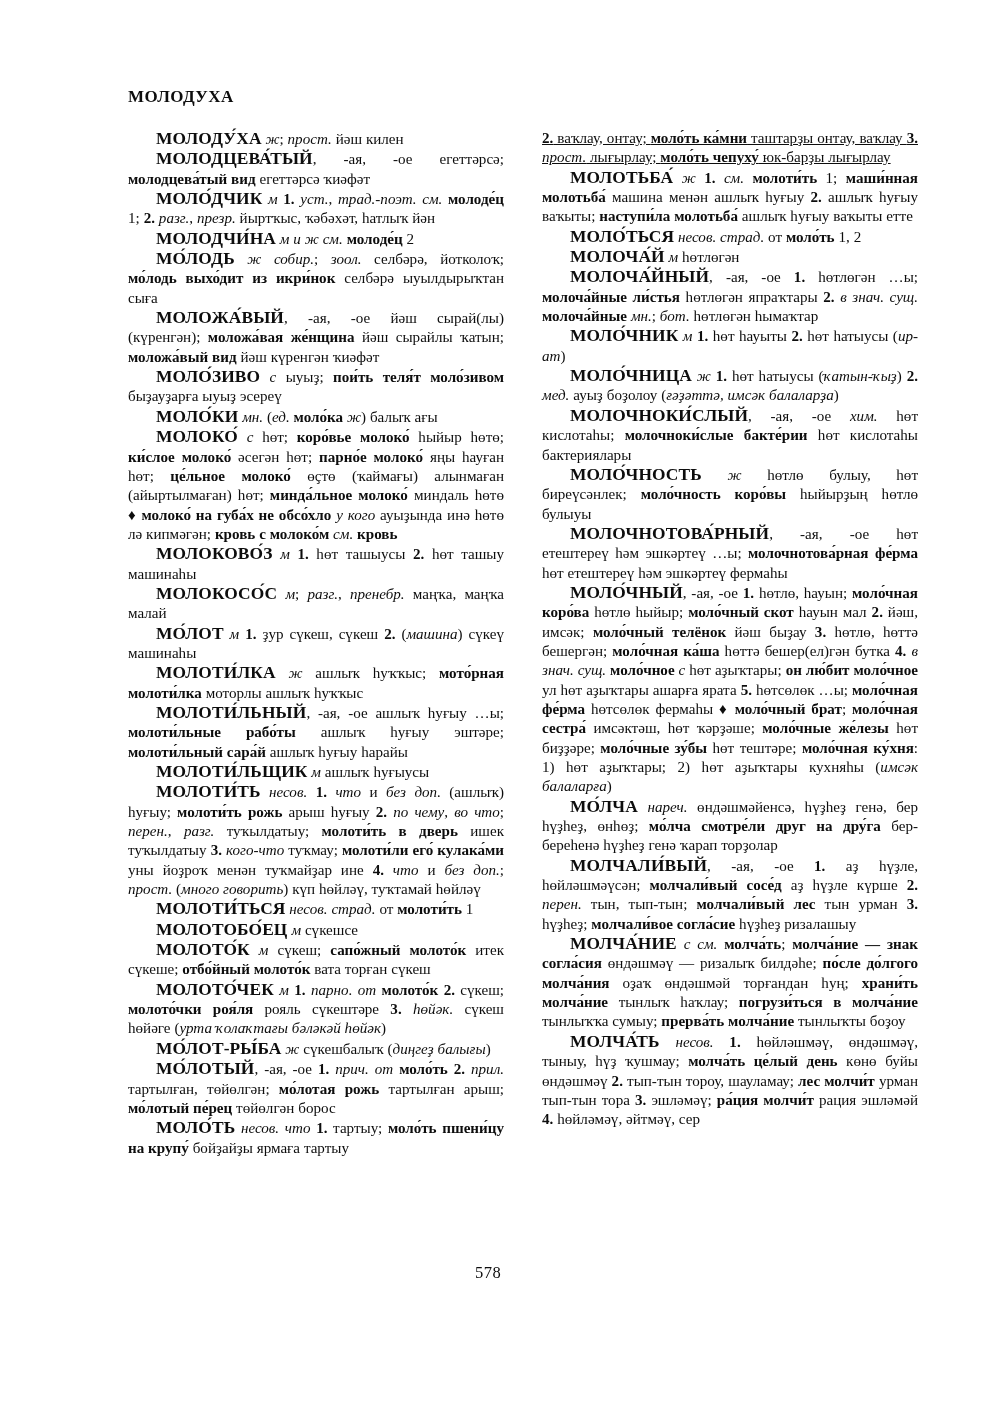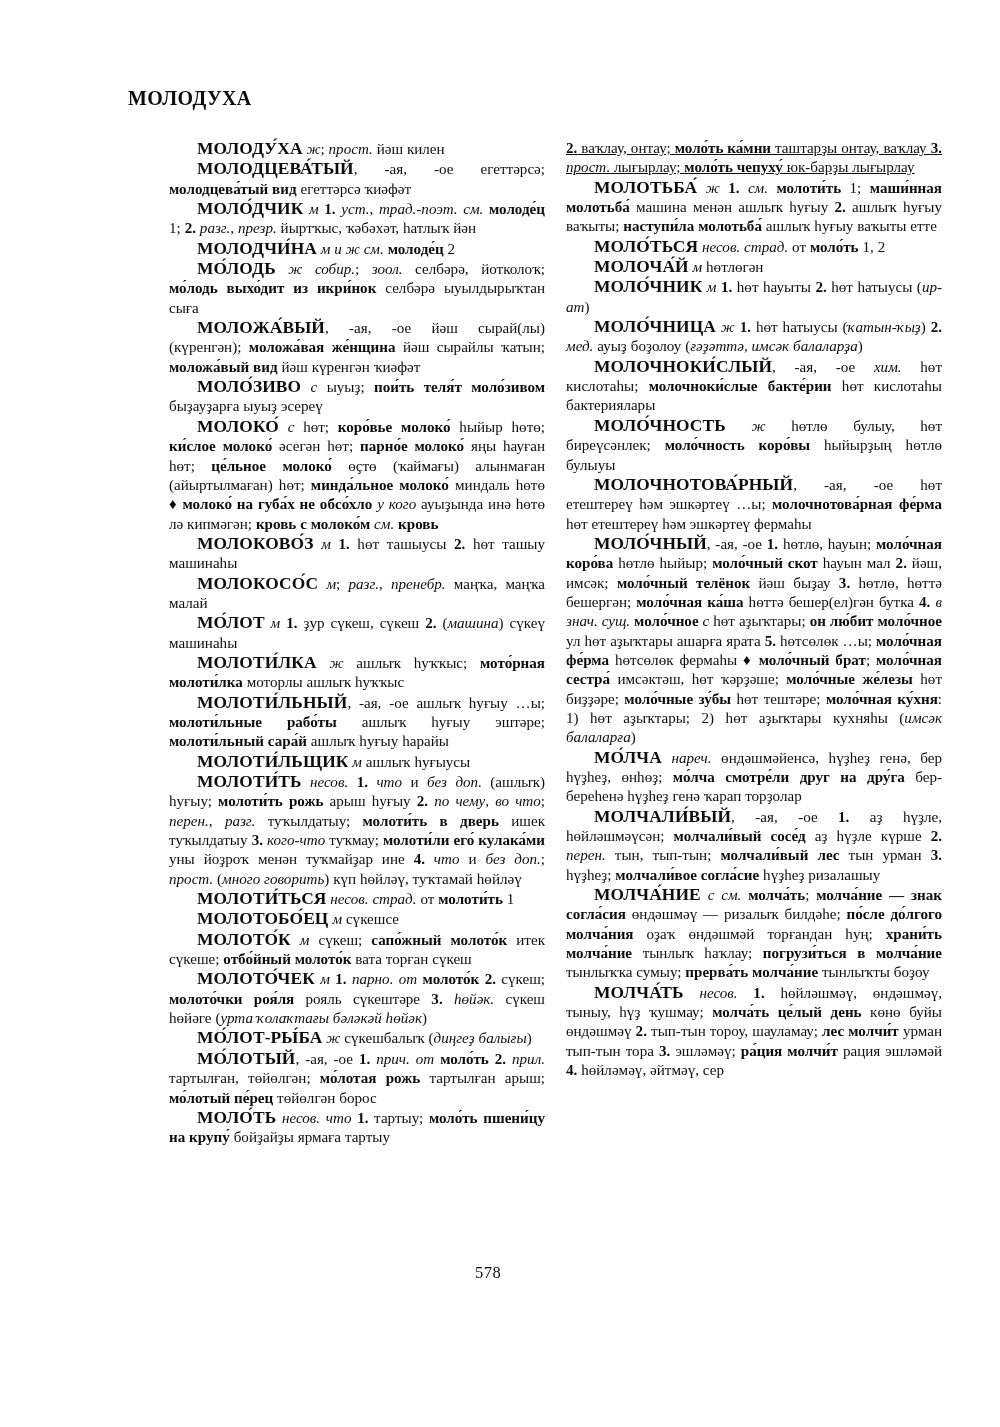--- a/index.html
+++ b/index.html
@@ -20,34 +20,33 @@
     width: 1000px;
     height: 1427px;
     box-sizing: border-box;
     padding: 0;
     overflow: hidden;
   }
   .running-head {
     position: absolute;
     left: 128px;
     top: 88px;
-    font-size: 20px;
+    font-size: 17px;
     font-weight: bold;
     letter-spacing: 0.4px;
     line-height: 1;
   }
   .columns {
     position: absolute;
     left: 128px;
-    top: 139px;
+    top: 129px;
     width: 790px;
     display: flex;
-    gap: 21px;
+    gap: 38px;
     align-items: flex-start;
-    margin-left: 41px;
   }
   .col {
     width: 376px;
   }
   .entry {
     margin: 0;
     text-align: justify;
     text-align-last: left;
     text-indent: 28px;
     font-size: 15.1px;
@@ -100,20 +99,21 @@
 
   <div class="columns">
     <div class="col" id="col-left">
         <p class="entry"><span class="hw">МОЛОДУ́ХА</span> <span class="i">ж</span>; <span class="i">прост.</span> йәш килен</p>
         <p class="entry"><span class="hw">МОЛОДЦЕВА́ТЫЙ</span>, -ая, -ое егеттәрсә; <span class="b">молодцева́тый вид</span> егеттәрсә ҡиәфәт</p>
         <p class="entry"><span class="hw">МОЛО́ДЧИК</span> <span class="i">м</span> <span class="n">1.</span> <span class="i">уст.</span>, <span class="i">трад.-поэт.</span> <span class="i">см.</span> <span class="b">молоде́ц</span> 1; <span class="n">2.</span> <span class="i">разг.</span>, <span class="i">презр.</span> йыртҡыс, ҡәбәхәт, һатлыҡ йән</p>
         <p class="entry"><span class="hw">МОЛОДЧИ́НА</span> <span class="i">м и ж см.</span> <span class="b">молоде́ц</span> 2</p>
         <p class="entry"><span class="hw">МО́ЛОДЬ</span> <span class="i">ж собир.</span>; <span class="i">зоол.</span> селбәрә, йотколоҡ; <span class="b">мо́лодь выхо́дит из икри́нок</span> селбәрә ыуылдырыҡтан сыға</p>
         <p class="entry"><span class="hw">МОЛОЖА́ВЫЙ</span>, -ая, -ое йәш сырай(лы) (күренгән); <span class="b">моложа́вая же́нщина</span> йәш сырайлы ҡатын; <span class="b">моложа́вый вид</span> йәш күренгән ҡиәфәт</p>
         <p class="entry"><span class="hw">МОЛО́ЗИВО</span> <span class="i">с</span> ыуыҙ; <span class="b">пои́ть теля́т моло́зивом</span> быҙауҙарға ыуыҙ эсереү</p>
+        <p class="entry"><span class="hw">МОЛО́КИ</span> <span class="i">мн.</span> (<span class="i">ед.</span> <span class="b">моло́ка</span> <span class="i">ж</span>) балыҡ ағы</p>
         <p class="entry"><span class="hw">МОЛОКО́</span> <span class="i">с</span> һөт; <span class="b">коро́вье молоко́</span> һыйыр һөтө; <span class="b">ки́слое молоко́</span> әсегән һөт; <span class="b">парно́е молоко́</span> яңы һауған һөт; <span class="b">це́льное молоко́</span> өҫтө (ҡаймағы) алынмаған (айыртылмаған) һөт; <span class="b">минда́льное молоко́</span> миндаль һөтө <span class="lz">♦</span> <span class="b">молоко́ на губа́х не обсо́хло</span> <span class="i">у кого</span> ауыҙында инә һөтө лә кипмәгән; <span class="b">кровь с молоко́м</span> <span class="i">см.</span> <span class="b">кровь</span></p>
         <p class="entry"><span class="hw">МОЛОКОВО́З</span> <span class="i">м</span> <span class="n">1.</span> һөт ташыусы <span class="n">2.</span> һөт ташыу машинаһы</p>
         <p class="entry"><span class="hw">МОЛОКОСО́С</span> <span class="i">м</span>; <span class="i">разг.</span>, <span class="i">пренебр.</span> маңҡа, маңҡа малай</p>
         <p class="entry"><span class="hw">МО́ЛОТ</span> <span class="i">м</span> <span class="n">1.</span> ҙур сүкеш, сүкеш <span class="n">2.</span> (<span class="i">машина</span>) сүкеү машинаһы</p>
         <p class="entry"><span class="hw">МОЛОТИ́ЛКА</span> <span class="i">ж</span> ашлыҡ һуҡҡыс; <span class="b">мото́рная молоти́лка</span> моторлы ашлыҡ һуҡҡыс</p>
         <p class="entry"><span class="hw">МОЛОТИ́ЛЬНЫЙ</span>, -ая, -ое ашлыҡ һуғыу …ы; <span class="b">молоти́льные рабо́ты</span> ашлыҡ һуғыу эштәре; <span class="b">молоти́льный сара́й</span> ашлыҡ һуғыу һарайы</p>
         <p class="entry"><span class="hw">МОЛОТИ́ЛЬЩИК</span> <span class="i">м</span> ашлыҡ һуғыусы</p>
         <p class="entry"><span class="hw">МОЛОТИ́ТЬ</span> <span class="i">несов.</span> <span class="n">1.</span> <span class="i">что</span> и <span class="i">без доп.</span> (ашлыҡ) һуғыу; <span class="b">молоти́ть рожь</span> арыш һуғыу <span class="n">2.</span> <span class="i">по чему</span>, <span class="i">во что</span>; <span class="i">перен.</span>, <span class="i">разг.</span> туҡылдатыу; <span class="b">молоти́ть в дверь</span> ишек туҡылдатыу <span class="n">3.</span> <span class="i">кого-что</span> туҡмау; <span class="b">молоти́ли его́ кулака́ми</span> уны йоҙроҡ менән туҡмайҙар ине <span class="n">4.</span> <span class="i">что</span> и <span class="i">без доп.</span>; <span class="i">прост.</span> (<span class="i">много говорить</span>) күп һөйләү, туҡтамай һөйләү</p>
         <p class="entry"><span class="hw">МОЛОТИ́ТЬСЯ</span> <span class="i">несов. страд.</span> от <span class="b">молоти́ть</span> 1</p>
         <p class="entry"><span class="hw">МОЛОТОБО́ЕЦ</span> <span class="i">м</span> сүкешсе</p>
@@ -121,20 +121,21 @@
         <p class="entry"><span class="hw">МОЛОТО́ЧЕК</span> <span class="i">м</span> <span class="n">1.</span> <span class="i">парно. от</span> <span class="b">молото́к</span> <span class="n">2.</span> сүкеш; <span class="b">молото́чки роя́ля</span> рояль сүкештәре <span class="n">3.</span> <span class="i">һөйәк.</span> сүкеш һөйәге (<span class="i">урта ҡолаҡтағы бәләкәй һөйәк</span>)</p>
         <p class="entry"><span class="hw">МО́ЛОТ-РЫ́БА</span> <span class="i">ж</span> сүкешбалыҡ (<span class="i">диңгеҙ балығы</span>)</p>
         <p class="entry"><span class="hw">МО́ЛОТЫЙ</span>, -ая, -ое <span class="n">1.</span> <span class="i">прич. от</span> <span class="b">моло́ть</span> <span class="n">2.</span> <span class="i">прил.</span> тартылған, төйөлгән; <span class="b">мо́лотая рожь</span> тартылған арыш; <span class="b">мо́лотый пе́рец</span> төйөлгән борос</p>
         <p class="entry"><span class="hw">МОЛО́ТЬ</span> <span class="i">несов. что</span> <span class="n">1.</span> тартыу; <span class="b">моло́ть пшени́цу на крупу́</span> бойҙайҙы ярмаға тартыу</p>
       </div>
     <div class="col" id="col-right">
         <p class="entry cont"><span class="n">2.</span> ваҡлау, онтау; <span class="b">моло́ть ка́мни</span> таштарҙы онтау, ваҡлау <span class="n">3.</span> <span class="i">прост.</span> лығырлау; <span class="b">моло́ть чепуху́</span> юк-барҙы лығырлау</p>
         <p class="entry"><span class="hw">МОЛОТЬБА́</span> <span class="i">ж</span> <span class="n">1.</span> <span class="i">см.</span> <span class="b">молоти́ть</span> 1; <span class="b">маши́нная молотьба́</span> машина менән ашлыҡ һуғыу <span class="n">2.</span> ашлыҡ һуғыу ваҡыты; <span class="b">наступи́ла молотьба́</span> ашлыҡ һуғыу ваҡыты етте</p>
         <p class="entry"><span class="hw">МОЛО́ТЬСЯ</span> <span class="i">несов. страд.</span> от <span class="b">моло́ть</span> 1, 2</p>
         <p class="entry"><span class="hw">МОЛОЧА́Й</span> <span class="i">м</span> һөтлөгән</p>
+        <p class="entry"><span class="hw">МОЛОЧА́ЙНЫЙ</span>, -ая, -ое <span class="n">1.</span> һөтлөгән …ы; <span class="b">молоча́йные ли́стья</span> һөтлөгән япраҡтары <span class="n">2.</span> <span class="i">в знач. сущ.</span> <span class="b">молоча́йные</span> <span class="i">мн.</span>; <span class="i">бот.</span> һөтлөгән һымаҡтар</p>
         <p class="entry"><span class="hw">МОЛО́ЧНИК</span> <span class="i">м</span> <span class="n">1.</span> һөт һауыты <span class="n">2.</span> һөт һатыусы (<span class="i">ир-ат</span>)</p>
         <p class="entry"><span class="hw">МОЛО́ЧНИЦА</span> <span class="i">ж</span> <span class="n">1.</span> һөт һатыусы (<span class="i">ҡатын-ҡыҙ</span>) <span class="n">2.</span> <span class="i">мед.</span> ауыҙ боҙолоу (<span class="i">ғәҙәттә, имсәк балаларҙа</span>)</p>
         <p class="entry"><span class="hw">МОЛОЧНОКИ́СЛЫЙ</span>, -ая, -ое <span class="i">хим.</span> һөт кислотаһы; <span class="b">молочноки́слые бакте́рии</span> һөт кислотаһы бактериялары</p>
         <p class="entry"><span class="hw">МОЛО́ЧНОСТЬ</span> <span class="i">ж</span> һөтлө булыу, һөт биреүсәнлек; <span class="b">моло́чность коро́вы</span> һыйырҙың һөтлө булыуы</p>
         <p class="entry"><span class="hw">МОЛОЧНОТОВА́РНЫЙ</span>, -ая, -ое һөт етештереү һәм эшкәртеү …ы; <span class="b">молочнотова́рная фе́рма</span> һөт етештереү һәм эшкәртеү фермаһы</p>
         <p class="entry"><span class="hw">МОЛО́ЧНЫЙ</span>, -ая, -ое <span class="n">1.</span> һөтлө, һауын; <span class="b">моло́чная коро́ва</span> һөтлө һыйыр; <span class="b">моло́чный скот</span> һауын мал <span class="n">2.</span> йәш, имсәк; <span class="b">моло́чный телёнок</span> йәш быҙау <span class="n">3.</span> һөтлө, һөттә бешергән; <span class="b">моло́чная ка́ша</span> һөттә бешер(ел)гән бутка <span class="n">4.</span> <span class="i">в знач. сущ.</span> <span class="b">моло́чное</span> <span class="i">с</span> һөт аҙыҡтары; <span class="b">он лю́бит моло́чное</span> ул һөт аҙыҡтары ашарға ярата <span class="n">5.</span> һөтсөлөк …ы; <span class="b">моло́чная фе́рма</span> һөтсөлөк фермаһы <span class="lz">♦</span> <span class="b">моло́чный брат</span>; <span class="b">моло́чная сестра́</span> имсәктәш, һөт ҡәрҙәше; <span class="b">моло́чные же́лезы</span> һөт биҙҙәре; <span class="b">моло́чные зу́бы</span> һөт тештәре; <span class="b">моло́чная ку́хня</span>: 1) һөт аҙыҡтары; 2) һөт аҙыҡтары кухняһы (<span class="i">имсәк балаларға</span>)</p>
         <p class="entry"><span class="hw">МО́ЛЧА</span> <span class="i">нареч.</span> өндәшмәйенсә, һүҙһеҙ генә, бер һүҙһеҙ, өнһөҙ; <span class="b">мо́лча смотре́ли друг на дру́га</span> бер-береһенә һүҙһеҙ генә ҡарап торҙолар</p>
         <p class="entry"><span class="hw">МОЛЧАЛИ́ВЫЙ</span>, -ая, -ое <span class="n">1.</span> аҙ һүҙле, һөйләшмәүсән; <span class="b">молчали́вый сосе́д</span> аҙ һүҙле күрше <span class="n">2.</span> <span class="i">перен.</span> тын, тып-тын; <span class="b">молчали́вый лес</span> тын урман <span class="n">3.</span> һүҙһеҙ; <span class="b">молчали́вое согла́сие</span> һүҙһеҙ ризалашыу</p>
         <p class="entry"><span class="hw">МОЛЧА́НИЕ</span> <span class="i">с см.</span> <span class="b">молча́ть</span>; <span class="b">молча́ние — знак согла́сия</span> өндәшмәү — ризалыҡ билдәһе; <span class="b">по́сле до́лгого молча́ния</span> оҙаҡ өндәшмәй торғандан һуң; <span class="b">храни́ть молча́ние</span> тынлыҡ һаҡлау; <span class="b">погрузи́ться в молча́ние</span> тынлыҡҡа сумыу; <span class="b">прерва́ть молча́ние</span> тынлыҡты боҙоу</p>
         <p class="entry"><span class="hw">МОЛЧА́ТЬ</span> <span class="i">несов.</span> <span class="n">1.</span> һөйләшмәү, өндәшмәү, тыныу, һүҙ ҡушмау; <span class="b">молча́ть це́лый день</span> көнө буйы өндәшмәү <span class="n">2.</span> тып-тын тороу, шауламау; <span class="b">лес молчи́т</span> урман тып-тын тора <span class="n">3.</span> эшләмәү; <span class="b">ра́ция молчи́т</span> рация эшләмәй <span class="n">4.</span> һөйләмәү, әйтмәү, сер</p>

